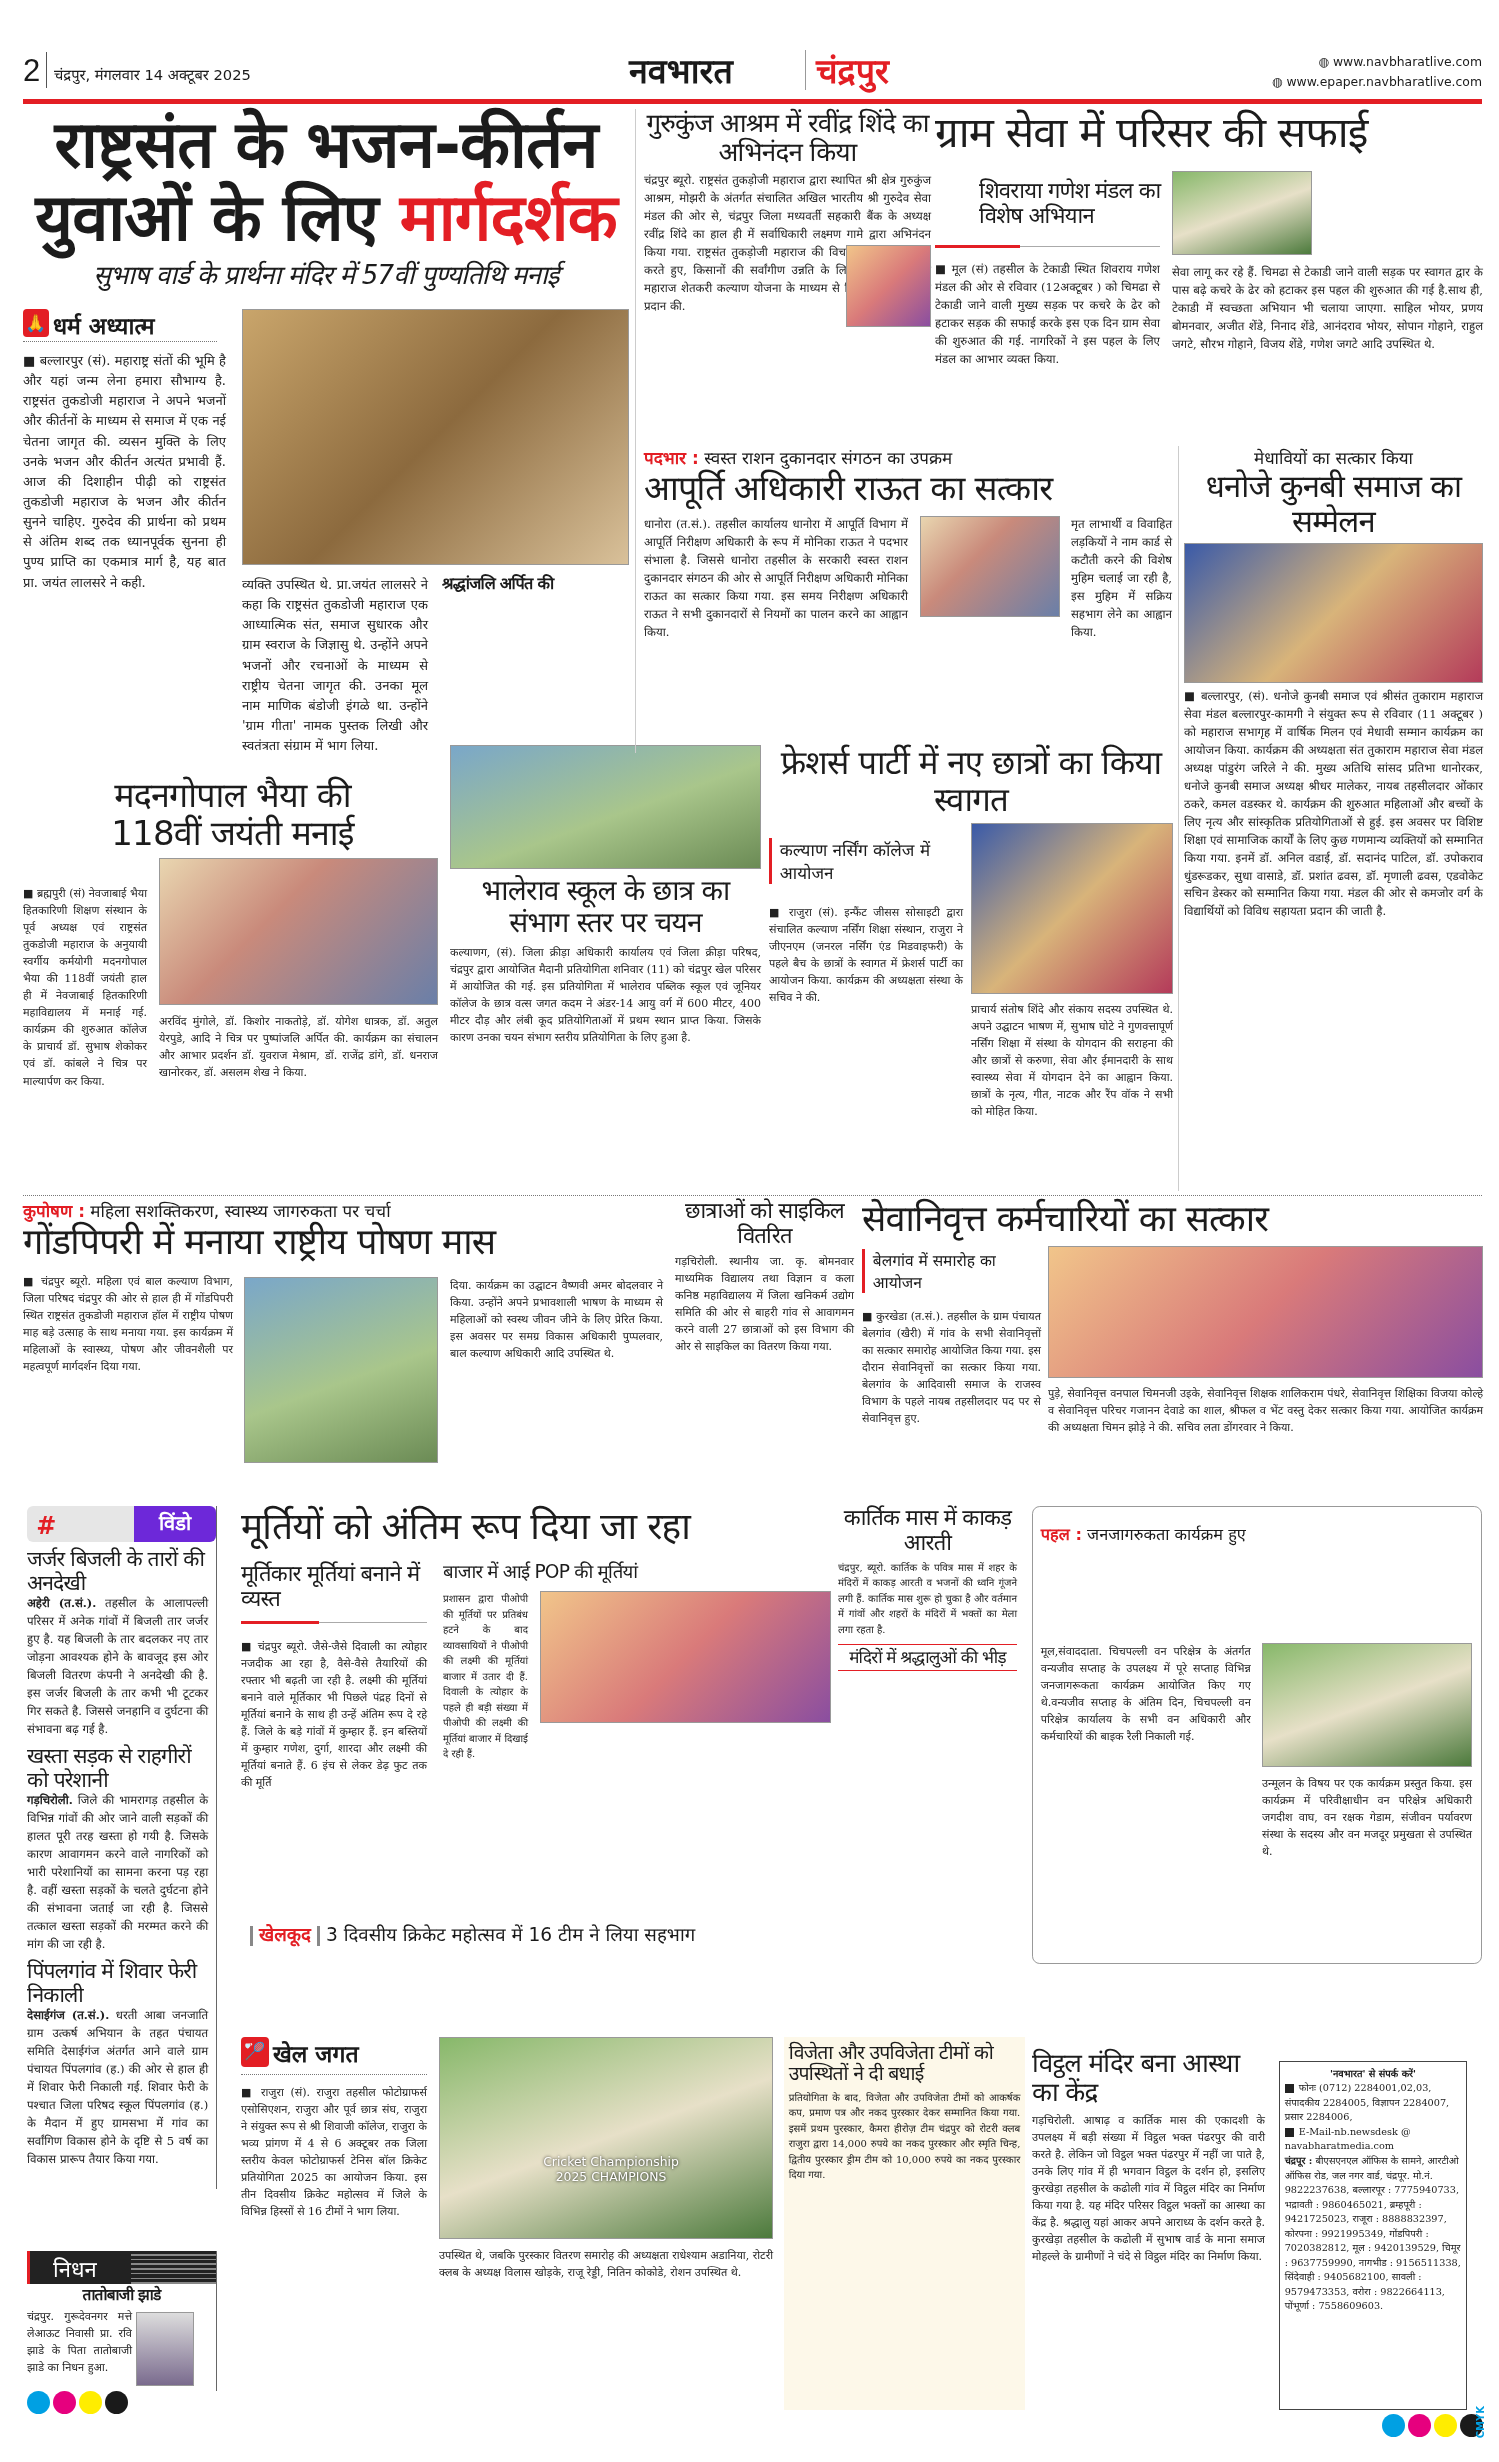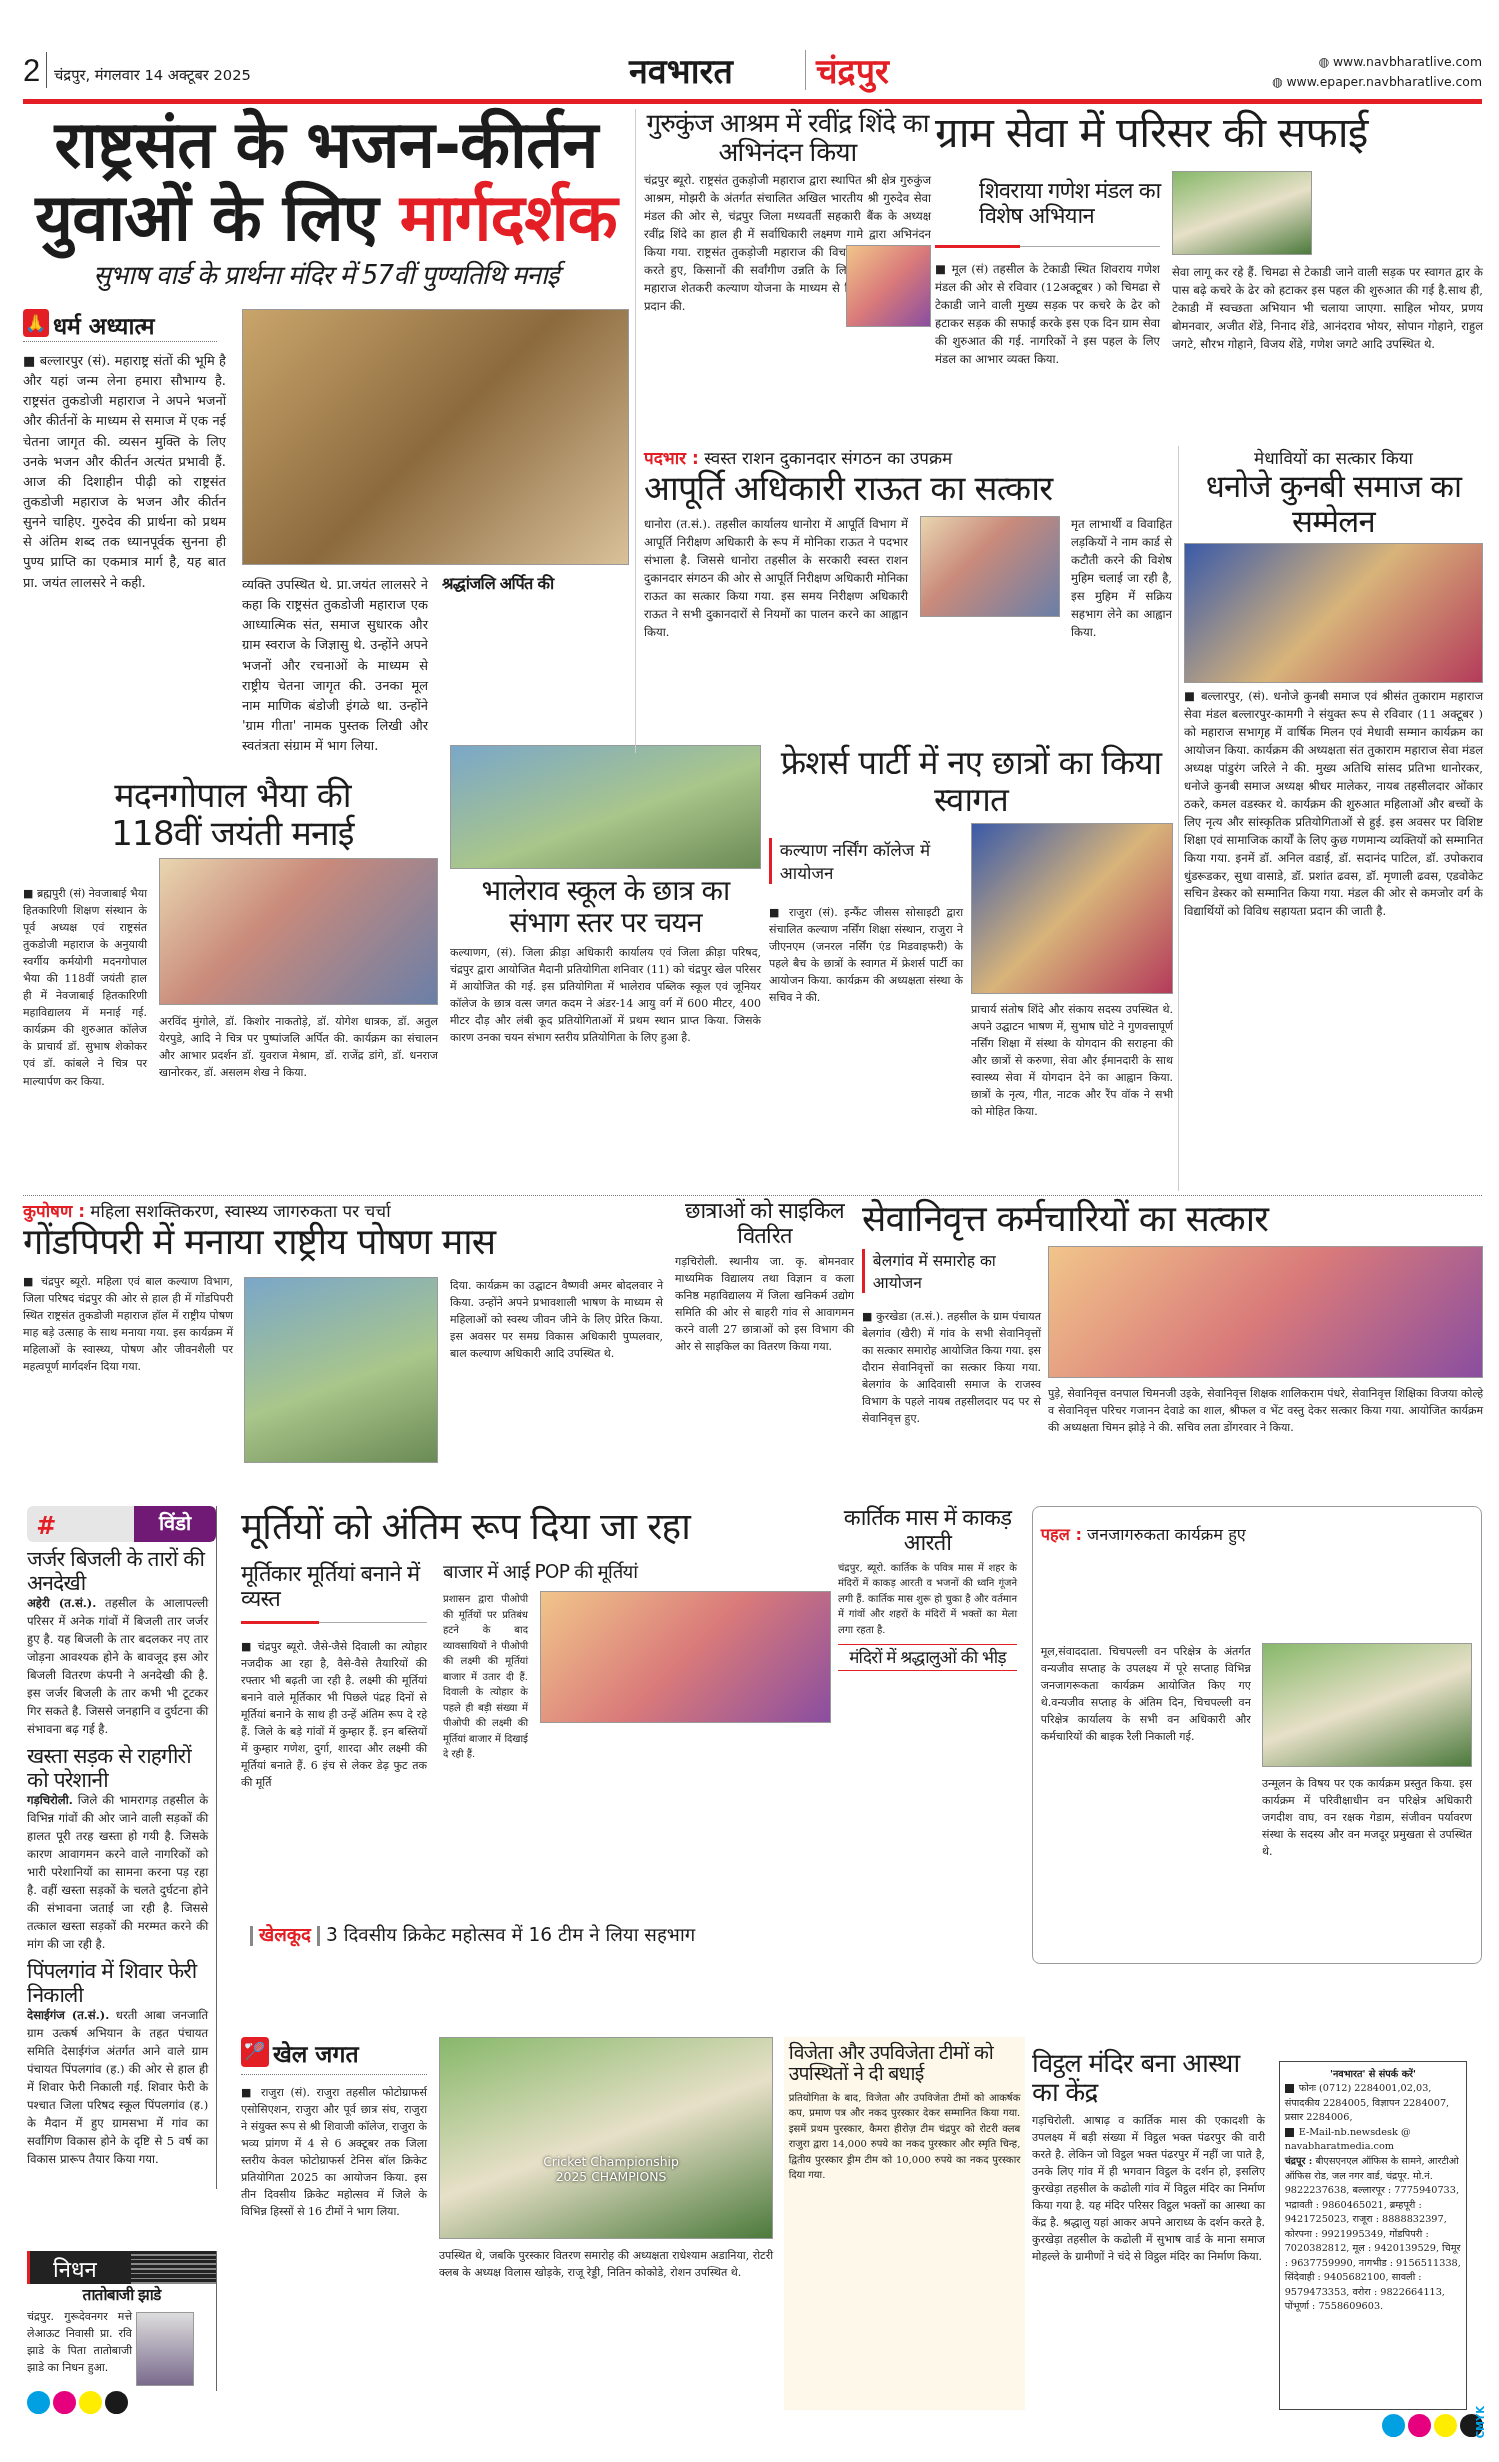--- a/index.html
+++ b/index.html
@@ -127,21 +127,21 @@
   <div class="hl" style="font-size:36px;font-weight:normal;">सेवानिवृत्त कर्मचारियों का सत्कार</div>
   <div class="abs" style="left:0;top:50px;width:155px;border-left:3.1px solid #e31e24;padding-left:7.8px;font-size:15.5px;">बेलगांव में समारोह का आयोजन</div>
   <div class="abs body" style="left:0;top:109px;width:179px;font-size:11px;">■ <span>कुरखेडा (त.सं.). तहसील के ग्राम पंचायत बेलगांव (खैरी) में गांव के सभी सेवानिवृत्तों का सत्कार समारोह आयोजित किया गया. इस दौरान सेवानिवृत्तों का सत्कार किया गया. बेलगांव के आदिवासी समाज के राजस्व विभाग के पहले नायब तहसीलदार पद पर से सेवानिवृत्त हुए.</span></div>
   <div class="abs photo ph5" style="left:186px;top:47px;width:435px;height:132px;"></div>
   <div class="abs body" style="left:186px;top:186px;width:435px;font-size:11px;">पुड़े, सेवानिवृत्त वनपाल चिमनजी उइके, सेवानिवृत्त शिक्षक शालिकराम पंधरे, सेवानिवृत्त शिक्षिका विजया कोल्हे व सेवानिवृत्त परिचर गजानन देवाडे का शाल, श्रीफल व भेंट वस्तु देकर सत्कार किया गया. आयोजित कार्यक्रम की अध्यक्षता चिमन झोड़े ने की. सचिव लता डोंगरवार ने किया.</div>
 </div>
 
 <div class="abs" style="left:27px;top:1506px;width:190px;height:683px;border-right:0.8px solid #666;">
   <div style="display:flex;height:36px;border-radius:6.2px;overflow:hidden;background:#e6e6e6;">
     <div style="flex:1;font-size:24px;font-weight:bold;padding:6.2px 0 0 9.3px;border-radius:8px;"><span class="red">#</span> <span>NEWS</span></div>
-    <div style="width:82px;background:#701a75;color:#fff;font-size:20px;font-weight:bold;text-align:center;padding-top:3.1px;">विंडो</div>
+    <div style="width:82px;background:#6d28d9;color:#fff;font-size:20px;font-weight:bold;text-align:center;padding-top:3.1px;">विंडो</div>
   </div>
   <div id="nw-items" style="padding-right:7.8px;">
       <div style="margin-top: 6.2px;">
         <div class="hl" style="font-size: 21px; font-weight: normal;">जर्जर बिजली के तारों की अनदेखी</div>
         <div class="body" style="font-size: 11.6px;"><b>अहेरी (त.सं.).</b> <span>तहसील के आलापल्ली परिसर में अनेक गांवों में बिजली तार जर्जर हुए है. यह बिजली के तार बदलकर नए तार जोड़ना आवश्यक होने के बावजूद इस ओर बिजली वितरण कंपनी ने अनदेखी की है. इस जर्जर बिजली के तार कभी भी टूटकर गिर सकते है. जिससे जनहानि व दुर्घटना की संभावना बढ़ गई है.</span></div>
       </div>
       <div style="margin-top: 6.2px;">
         <div class="hl" style="font-size: 21px; font-weight: normal;">खस्ता सड़क से राहगीरों को परेशानी</div>
         <div class="body" style="font-size: 11.6px;"><b>गड़चिरोली.</b> <span>जिले की भामरागड़ तहसील के विभिन्न गांवों की ओर जाने वाली सड़कों की हालत पूरी तरह खस्ता हो गयी है. जिसके कारण आवागमन करने वाले नागरिकों को भारी परेशानियों का सामना करना पड़ रहा है. वहीं खस्ता सड़कों के चलते दुर्घटना होने की संभावना जताई जा रही है. जिससे तत्काल खस्ता सड़कों की मरम्मत करने की मांग की जा रही है.</span></div>
       </div>

